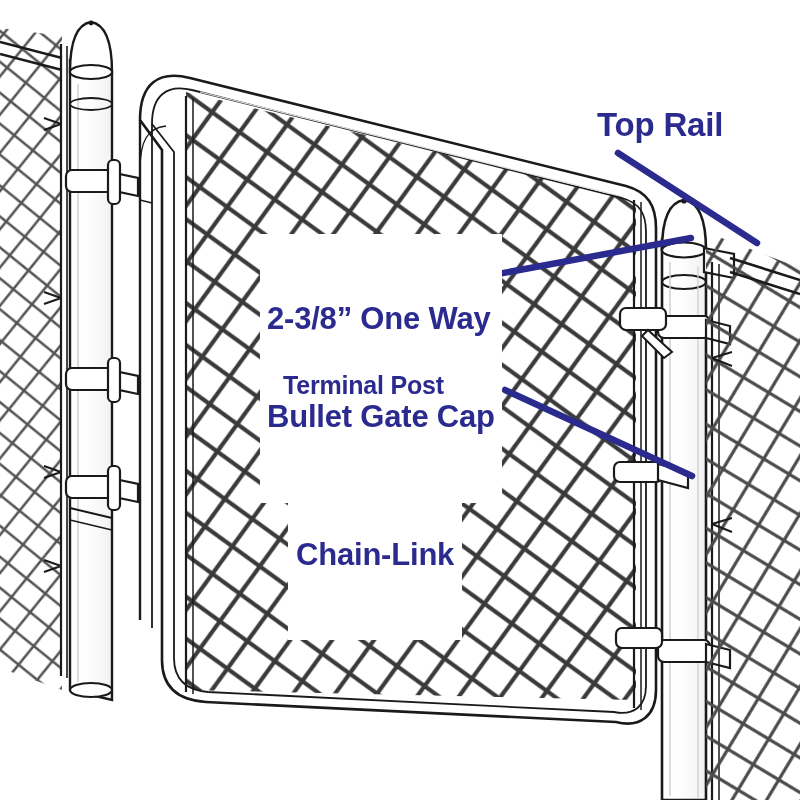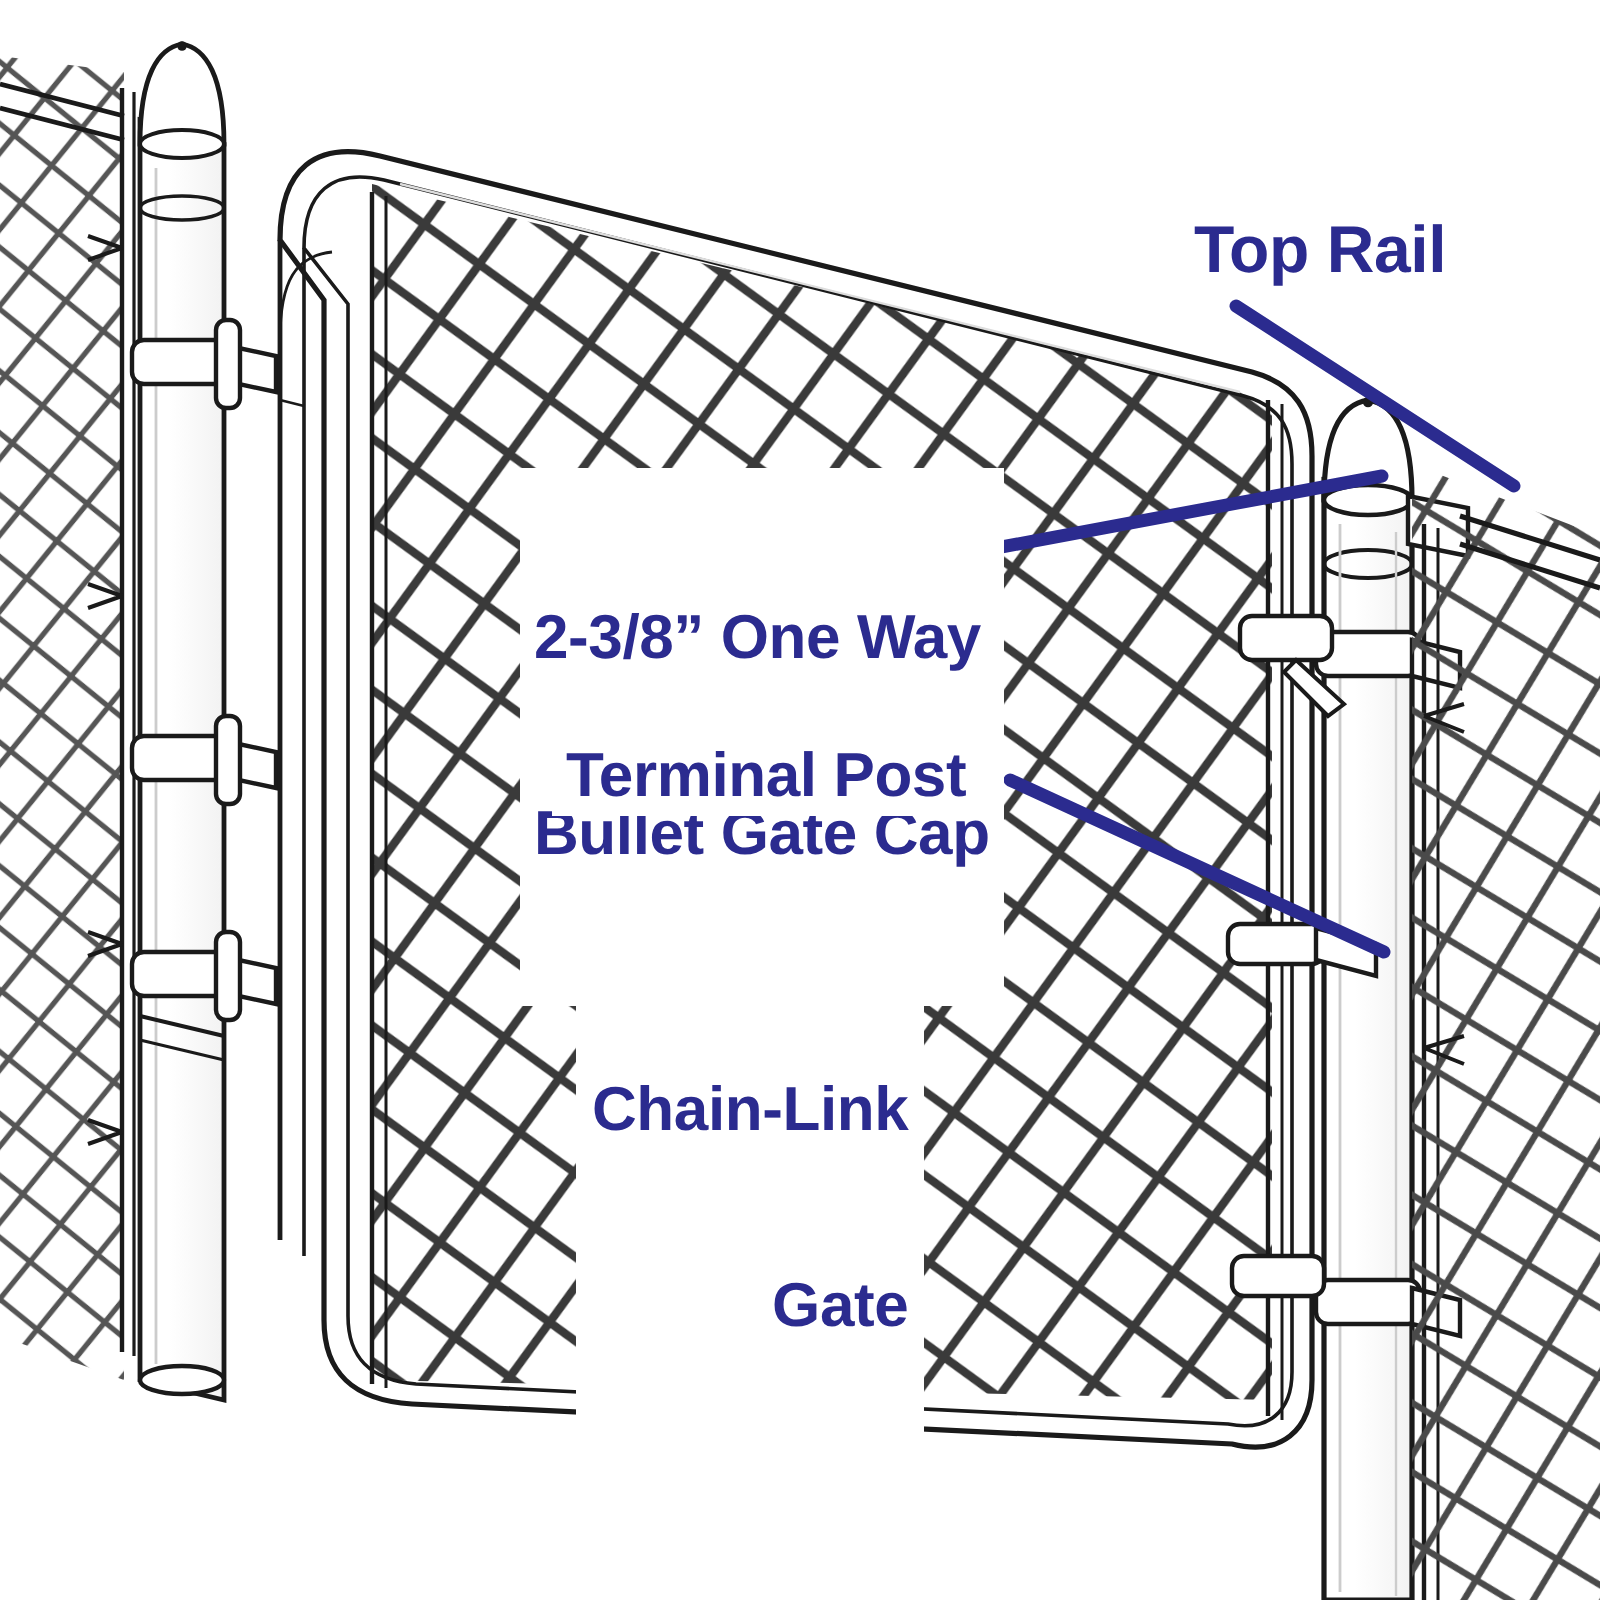--- a/index.html
+++ b/index.html
@@ -6,21 +6,21 @@
   html,body{margin:0;padding:0;background:#ffffff;}
   body{width:800px;height:800px;overflow:hidden;
        font-family:"Liberation Sans","DejaVu Sans",sans-serif;}
   #stage{position:relative;width:800px;height:680px;background:#fff;}
   #art{position:absolute;left:0;top:0;width:800px;height:800px;}
   .label{position:absolute;color:#2b2b8f;font-weight:bold;
          letter-spacing:-0.2px;line-height:1.06;white-space:pre;
          background:#ffffff;}
   #lbl-toprail{left:592px;top:106px;font-size:33px;padding:2px 5px;}
   #lbl-cap{left:260px;top:234px;font-size:31px;padding:3px 7px;}
-  #lbl-terminal{left:276px;top:369px;font-size:31px;padding:3px 7px;}
+  #lbl-terminal{left:276px;top:369px;font-size:25px;padding:3px 7px;}
   #lbl-gate{left:288px;top:470px;font-size:31px;padding:3px 8px;text-align:right;}
 </style>
 </head>
 <body>
 
 <div id="stage">
 
   <svg id="art" viewBox="0 0 800 800">
     <defs>
 
@@ -217,16 +217,15 @@
 
   <div class="label" id="lbl-cap">
     <div>2-3/8” One Way</div>
     <div>Bullet Gate Cap</div>
   </div>
 
   <div class="label" id="lbl-terminal">Terminal Post</div>
 
   <div class="label" id="lbl-gate">
     <div>Chain-Link</div>
-    <div>Gate</div>
   </div>
 
 </div>
 
 </body></html>

